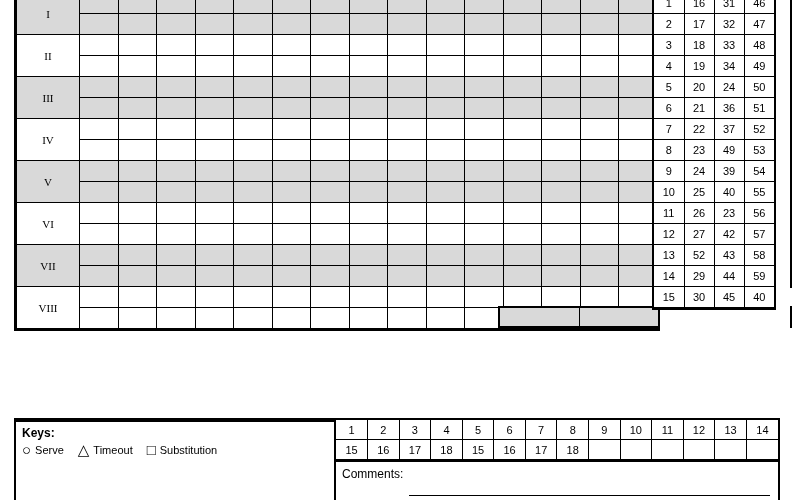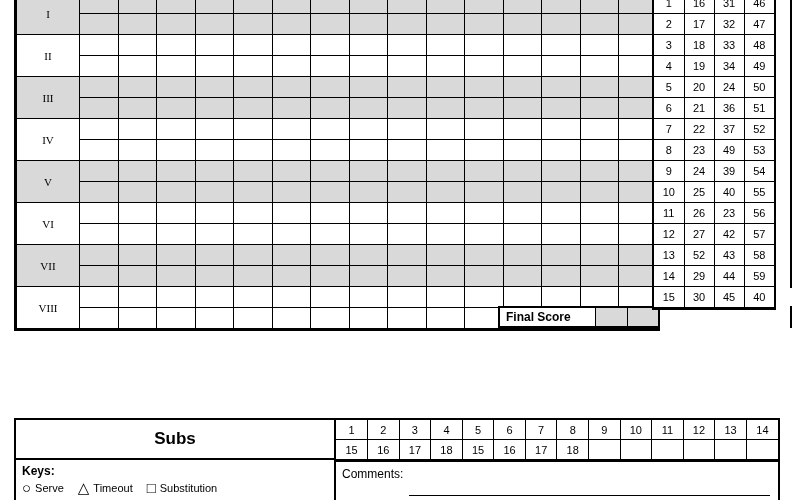--- a/index.html
+++ b/index.html
@@ -507,21 +507,20 @@
             <td class="cellwide"></td>
             <td class="cellwide"></td>
             <td class="cellwide"></td>
             <td class="cellwide"></td>
           </tr>
         </tbody>
     </table>
   </div>
 
   <div class="final-row">
-    <div class="final-label">Final Score</div>
     <div class="final-box"></div>
     <div class="final-box"></div>
   </div>
 
   <div class="score-cols">
     <table class="scoretbl">
       <tbody id="score-body">
           <tr>
             <td>1</td>
             <td>16</td>
@@ -614,21 +613,20 @@
           </tr>
         </tbody>
     </table>
   </div>
 
   <div class="right-stub"></div>
   <div class="right-stub2"></div>
 
   <div class="bottom-panel">
     <div class="subs-left">
-      <div class="subs-title">Subs</div>
       <div class="keys-divider">
         <div class="keys-label">Keys:</div>
         <div class="keys-row" id="keys-row">
             <div class="key-item">
               <span class="key-glyph">○</span>
               <span>Serve</span>
             </div>
             <div class="key-item">
               <span class="key-glyph">△</span>
               <span>Timeout</span>

